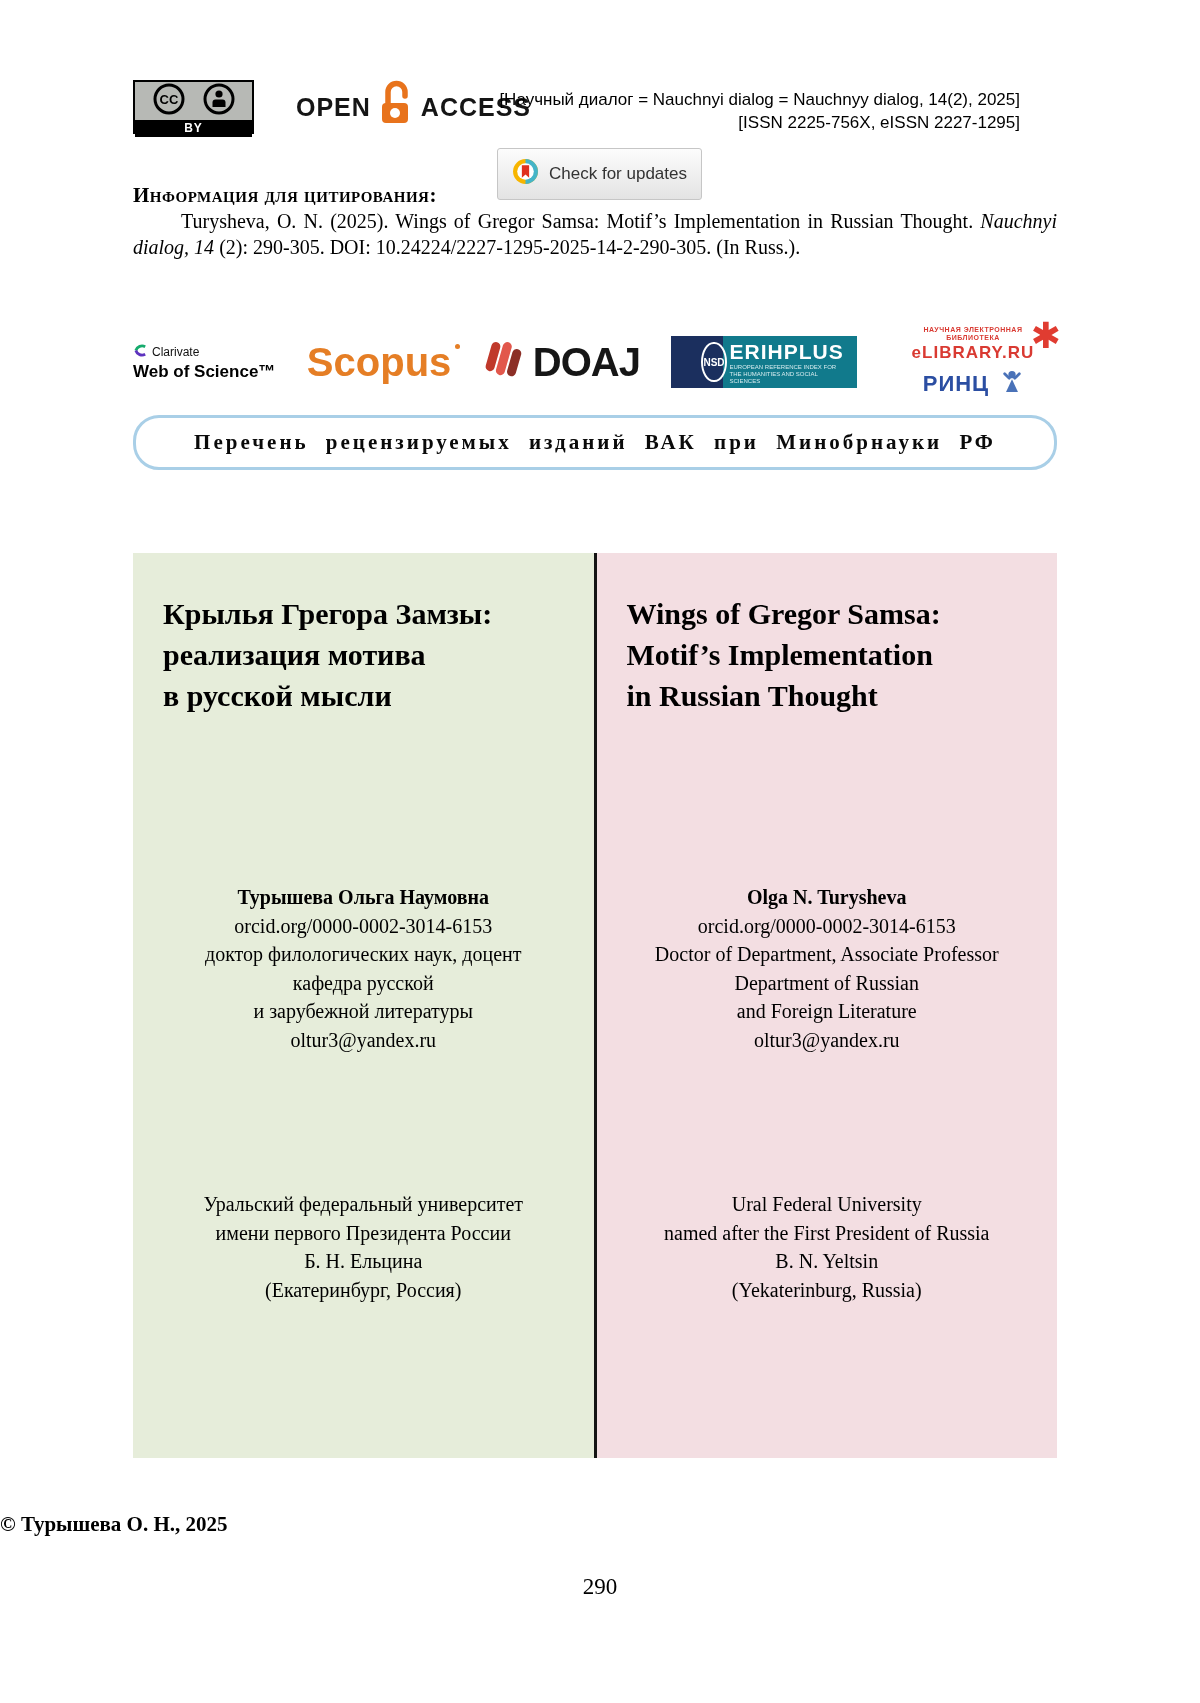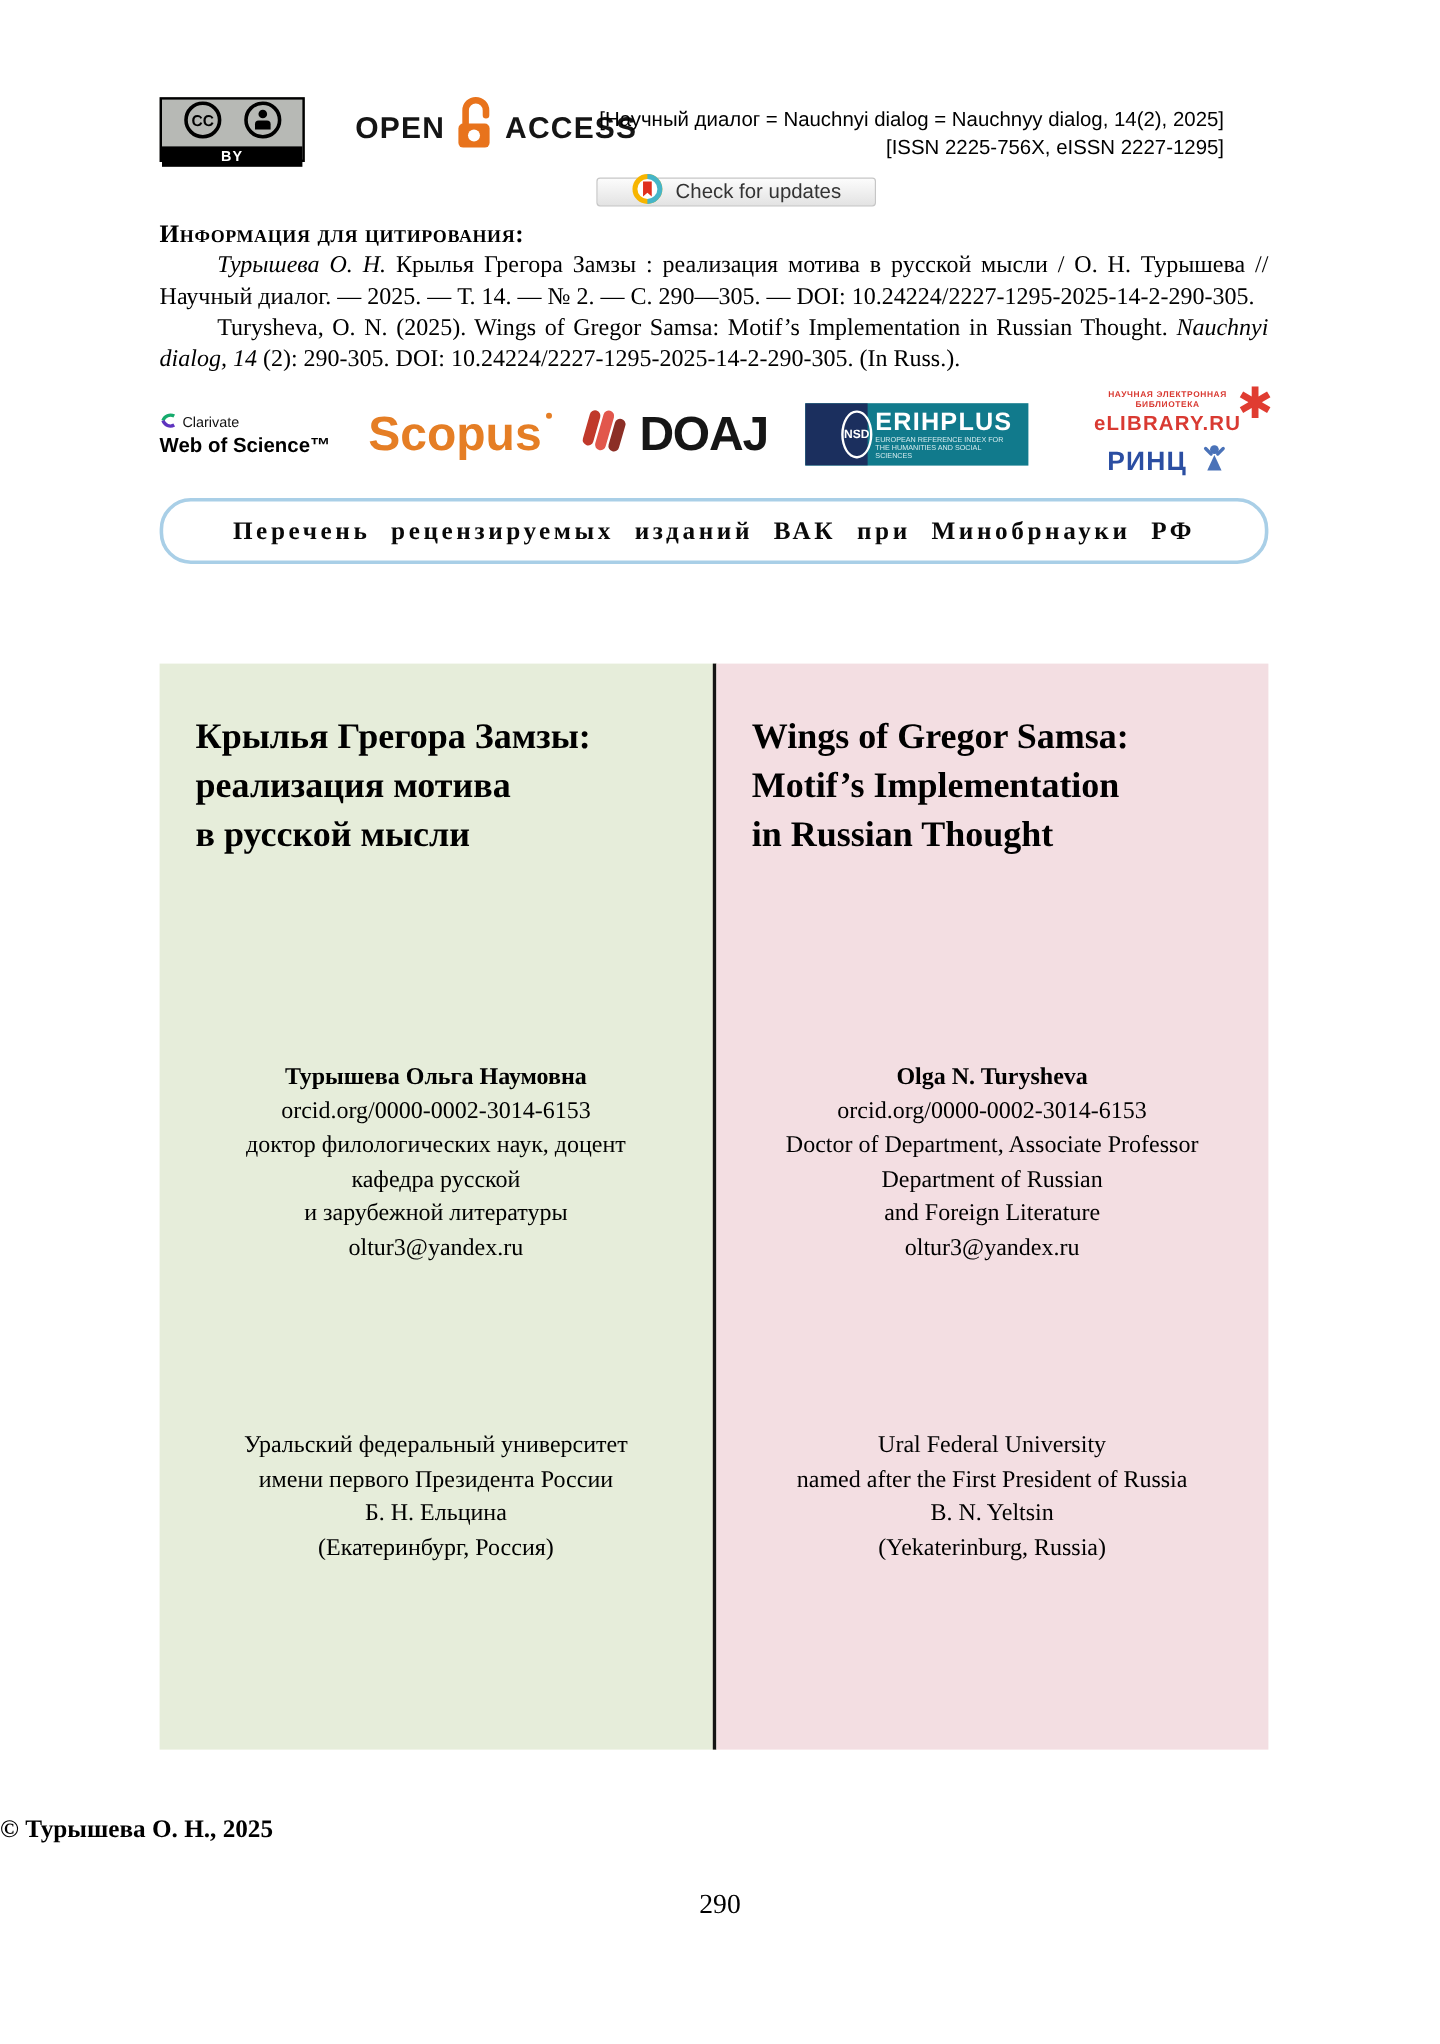--- a/index.html
+++ b/index.html
@@ -13,43 +13,43 @@
   .cc-badge { width:121px; height:54px; background:#b7b9b5; border:2px solid #000; box-sizing:border-box; display:flex; flex-direction:column; }
   .cc-badge-top { flex:1; display:flex; align-items:center; justify-content:center; gap:16px; }
   .cc-badge-bottom { height:17px; background:#000; color:#fff; text-align:center;
     font-family:"Liberation Sans", sans-serif; font-weight:bold; font-size:12px; line-height:17px; letter-spacing:1px; }
   .oa-logo { display:flex; align-items:center; gap:4px;
     font-family:"Liberation Sans", sans-serif; font-weight:bold; font-size:25px; letter-spacing:1px; color:#151515; }
 
   .journal-info { position:absolute; top:88px; right:180px; text-align:right;
     font-family:"Liberation Sans", sans-serif; font-size:17px; line-height:23px; color:#000; }
 
-  .check-updates { position:absolute; top:148px; left:497px; height:24px; min-width:205px;
-    display:flex; align-items:center; gap:10px; padding:0 28px; box-sizing:border-box;
+  .check-updates { position:absolute; top:148px; left:497px; height:52px; min-width:205px;
+    display:flex; align-items:center; gap:10px; padding:0 14px; box-sizing:border-box;
     background:linear-gradient(#fcfcfc,#e3e3e3); border:1px solid #c6c6c6; border-radius:3px;
     font-family:"Liberation Sans", sans-serif; font-size:17px; color:#333; cursor:pointer; }
 
   
   .cite-heading { position:absolute; top:183px; left:133px; font-weight:bold; font-size:21px;
     font-variant:small-caps; letter-spacing:.5px; }
   .cite-block { position:absolute; top:208px; left:133px; width:924px;
     font-size:20px; line-height:26px; text-align:justify; }
   .cite-block p { margin:0; text-indent:48px; }
   .it { font-style:italic; }
 
   
   .logos-row { position:absolute; top:330px; left:133px; width:924px; height:64px;
     display:flex; align-items:center; justify-content:space-between; }
   .wos { display:flex; flex-direction:column; gap:1px; font-family:"Liberation Sans", sans-serif; }
   .wos-top { display:flex; align-items:center; gap:4px; font-size:12px; color:#111; }
   .wos-main { font-weight:bold; font-size:17px; color:#000; }
   .scopus { font-family:"Liberation Sans", sans-serif; font-weight:bold; font-size:40px; color:#e57e25;
     position:relative; letter-spacing:0; }
   .scopus .reg-dot { position:absolute; top:4px; right:-9px; width:5px; height:5px; border-radius:50%; background:#e57e25; }
-  .doaj { display:flex; align-items:center; gap:6px; }
+  .doaj { display:flex; align-items:flex-end; gap:6px; }
   .doaj-text { font-family:"Liberation Sans", sans-serif; font-weight:bold; font-size:40px; color:#161616; letter-spacing:-1px; }
   .erih { display:flex; width:186px; height:52px; background:#117a8c; overflow:hidden; }
   .nsd { width:52px; background:#1b2f5e; display:flex; align-items:center; justify-content:center; }
   .nsd-circle { width:36px; height:36px; border:2px solid #fff; border-radius:50%; display:flex; align-items:center; justify-content:center;
     color:#fff; font-family:"Liberation Sans", sans-serif; font-weight:bold; font-size:10px;margin-left:33px; }
   .erih-text { flex:1; display:flex; flex-direction:column; justify-content:center; padding-left:6px; }
   .erih-title { color:#fff; font-family:"Liberation Sans", sans-serif; font-weight:bold; font-size:21px; letter-spacing:1px; }
   .erih-sub { color:#d6ecef; font-family:"Liberation Sans", sans-serif; font-size:6px; line-height:7px; width:118px; }
   .elib { position:relative; width:168px; height:72px; font-family:"Liberation Sans", sans-serif; }
   .elib-small { width:118px; margin:0 auto; text-align:center; color:#d93a32; font-weight:bold; font-size:7px; line-height:8px; letter-spacing:.5px; }
@@ -127,21 +127,20 @@
         <path d="M13 1 a12 12 0 0 1 0 24 z" fill="#45b5c8"></path>
         <circle cx="13" cy="13" r="8" fill="#fff"></circle>
         <path d="M9.5 7 h7 v12 l-3.5 -3 l-3.5 3 z" fill="#e0301e"></path>
       </svg>
     </span>
     <span>Check for updates</span>
   </button>
 
   <div class="cite-heading">Информация для цитирования:</div>
   <div class="cite-block">
-    <p><span class="it">Турышева О. Н.</span><span> Крылья Грегора Замзы : реализация мотива в русской мысли / О. Н. Турышева // Научный диалог. — 2025. — Т. 14. — № 2. — С. 290—305. — DOI: 10.24224/2227-1295-2025-14-2-290-305.</span></p>
     <p><span>Turysheva, O. N. (2025). Wings of Gregor Samsa: Motif’s Implementation in Russian Thought. </span><span class="it">Nauchnyi dialog, 14</span><span> (2): 290-305. DOI: 10.24224/2227-1295-2025-14-2-290-305. (In Russ.).</span></p>
   </div>
 
   <div class="logos-row">
     <div class="wos">
       <div class="wos-top">
         <span>
           <svg width="15" height="15" viewBox="0 0 16 16">
             <path d="M13 4 a7 7 0 0 0 -10 4" fill="none" stroke="#16ab6d" stroke-width="3"></path>
             <path d="M3 8 a7 7 0 0 0 10 4" fill="none" stroke="#5e33bf" stroke-width="3"></path>

